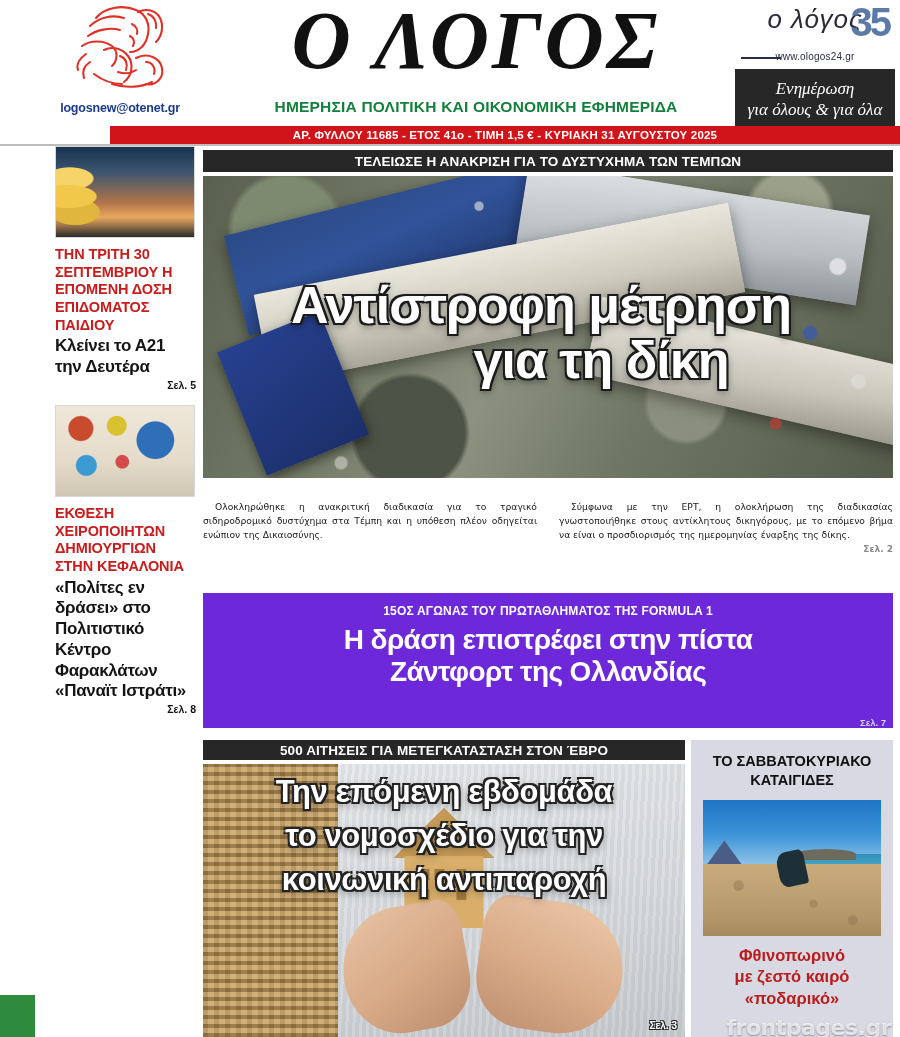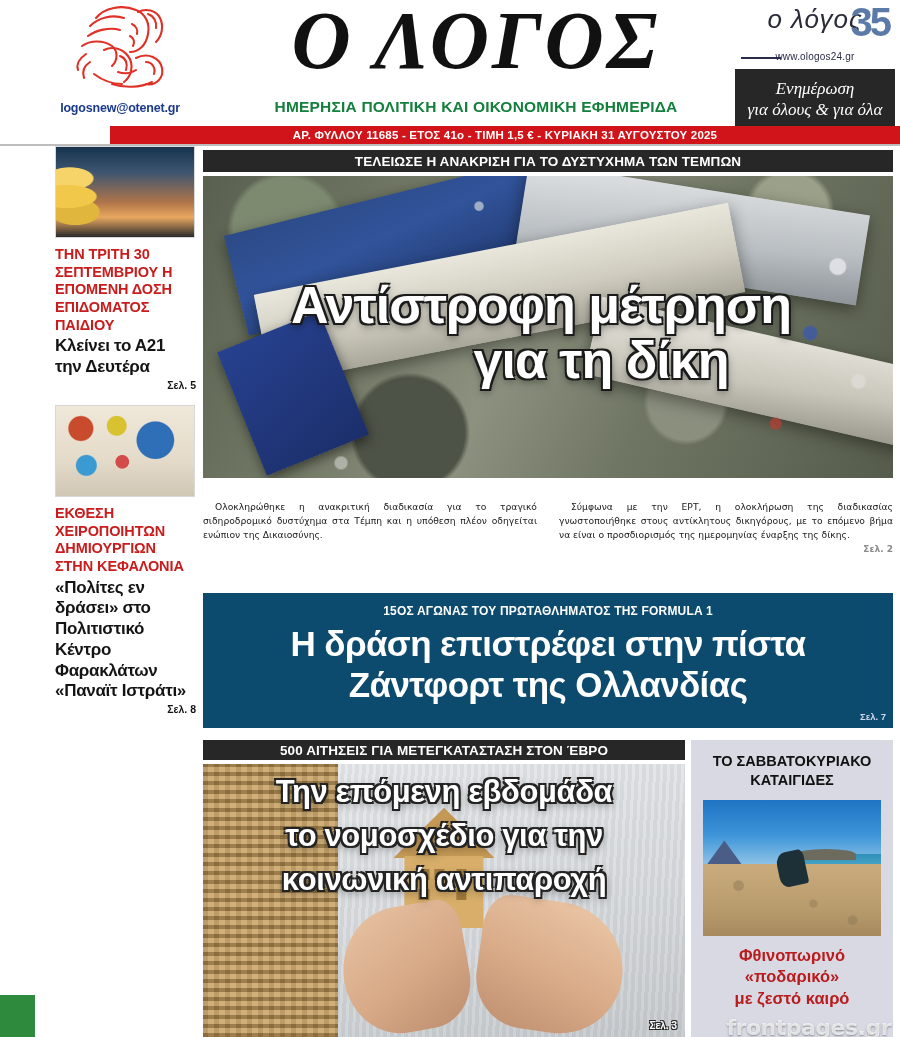--- a/index.html
+++ b/index.html
@@ -214,35 +214,35 @@
   .lead-col p { text-indent: 12px; }
   #lead-page-ref {
     position: absolute; right: 0; bottom: -6px;
     font-size: 9px; font-weight: bold; color: #8a8a8a;
     filter: blur(0.6px);
   }
 
   
   #f1-box {
     position: absolute; left: 7px; top: 447px; width: 690px; height: 135px;
-    background: #0c4a6e;
+    background: #6d28d9;
     color: #ffffff; text-align: center;
     overflow: hidden;
   }
   #f1-kicker {
     margin-top: 11px;
     font-size: 12px; font-weight: bold; letter-spacing: 0.2px;
   }
   #f1-head {
     margin-top: 6px;
-    font-size: 35px; font-weight: bold; line-height: 1.16;
+    font-size: 28px; font-weight: bold; line-height: 1.16;
     letter-spacing: -0.6px;
   }
   #f1-page-ref {
-    position: absolute; right: 7px; bottom: 6px;
+    position: absolute; right: 7px; bottom: 0;
     font-size: 9.5px; font-weight: bold; color: #cfd8ee;
     filter: blur(0.5px);
   }
 
   
   #evros-banner {
     position: absolute; left: 7px; top: 594px; width: 482px; height: 20px;
   }
   #evros-photo {
     position: absolute; left: 7px; top: 618px; width: 482px; height: 273px;
@@ -523,20 +523,20 @@
       <div id="weather-photo">
         <div class="beach-sky"></div>
         <div class="beach-hill"></div>
         <div class="beach-sea"></div>
         <div class="beach-rock"></div>
         <div class="beach-sand"></div>
         <div class="beach-person"></div>
       </div>
       <div id="weather-head">
         <div>Φθινοπωρινό</div>
+        <div>με ζεστό καιρό</div>
         <div>«ποδαρικό»</div>
-        <div>με ζεστό καιρό</div>
       </div>
       <div id="watermark">frontpages.gr</div>
     </div>
 
   </div>
 </div>
 
 </body></html>

